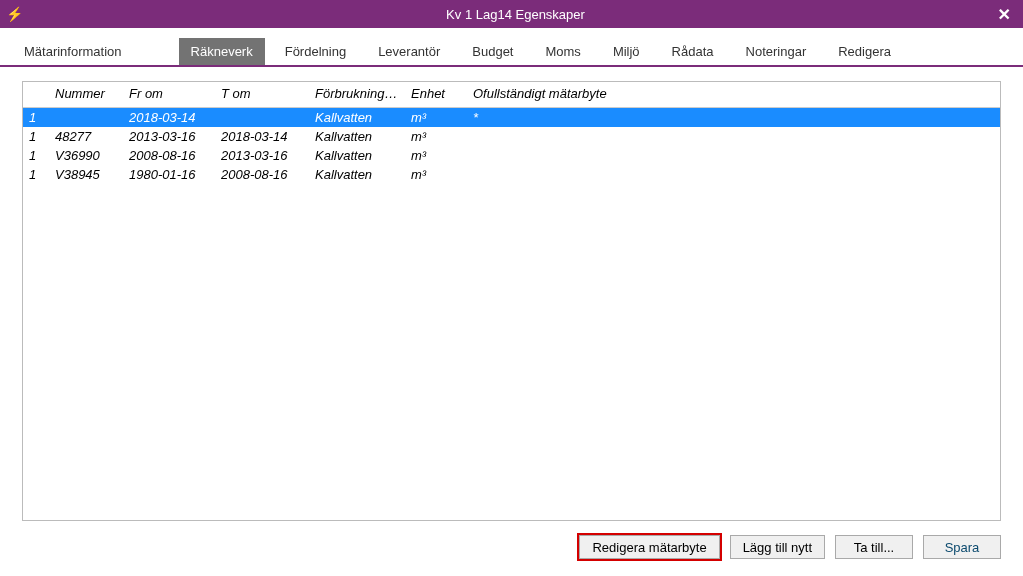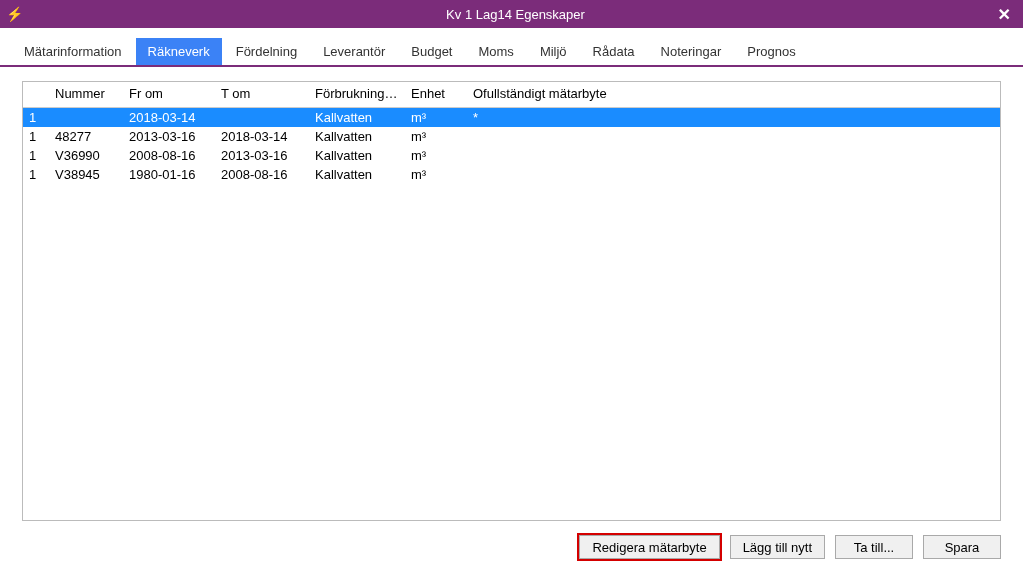--- a/index.html
+++ b/index.html
@@ -38,42 +38,44 @@
     font-weight: bold;
     cursor: pointer;
     padding: 0 6px;
   }
 
   .tabs {
     display: flex;
     align-items: stretch;
     padding: 10px 12px 0 12px;
     border-bottom: 2px solid #7b2c7a;
-    gap: 2px;
+    gap: 8px;
   }
   .tab {
     padding: 6px 12px;
     cursor: pointer;
     color: #333;
     white-space: nowrap;
   }
   .tab.active {
-    background: #3b82f6;
+    background: #737373;
     color: #fff;
+    margin-left: 37px;
   }
 
   .content {
     padding: 14px 22px 8px 22px;
   }
 
   .grid {
     border: 1px solid #bbb;
     height: 440px;
     overflow: hidden;
     background: #fff;
+    font-style: italic;
   }
 
   table {
     border-collapse: collapse;
     width: 100%;
     table-layout: fixed;
   }
   th {
     text-align: left;
     font-weight: normal;
@@ -112,21 +114,21 @@
     min-width: 78px;
     height: 24px;
     padding: 0 12px;
     background: #f0f0f0;
     border: 1px solid #a9a9a9;
     cursor: pointer;
     font-family: inherit;
     font-size: 13px;
   }
   button.btn:disabled {
-    color: #000000;
+    color: #0c4a6e;
     cursor: default;
   }
   .btn-highlight {
     outline: 2px solid #d40000;
     outline-offset: 0;
   }
 </style>
 </head>
 <body>
 
@@ -139,21 +141,21 @@
 <div class="tabs" id="tabs">
     <div class="tab">Mätarinformation</div>
     <div class="tab active">Räkneverk</div>
     <div class="tab">Fördelning</div>
     <div class="tab">Leverantör</div>
     <div class="tab">Budget</div>
     <div class="tab">Moms</div>
     <div class="tab">Miljö</div>
     <div class="tab">Rådata</div>
     <div class="tab">Noteringar</div>
-    <div class="tab">Prognos</div>
+    <div class="tab">Redigera</div>
   </div>
 
 <div class="content">
   <div class="grid">
     <table>
       <thead>
         <tr>
           <th class="col-idx"></th>
           <th class="col-num">Nummer</th>
           <th class="col-from">Fr om</th>

